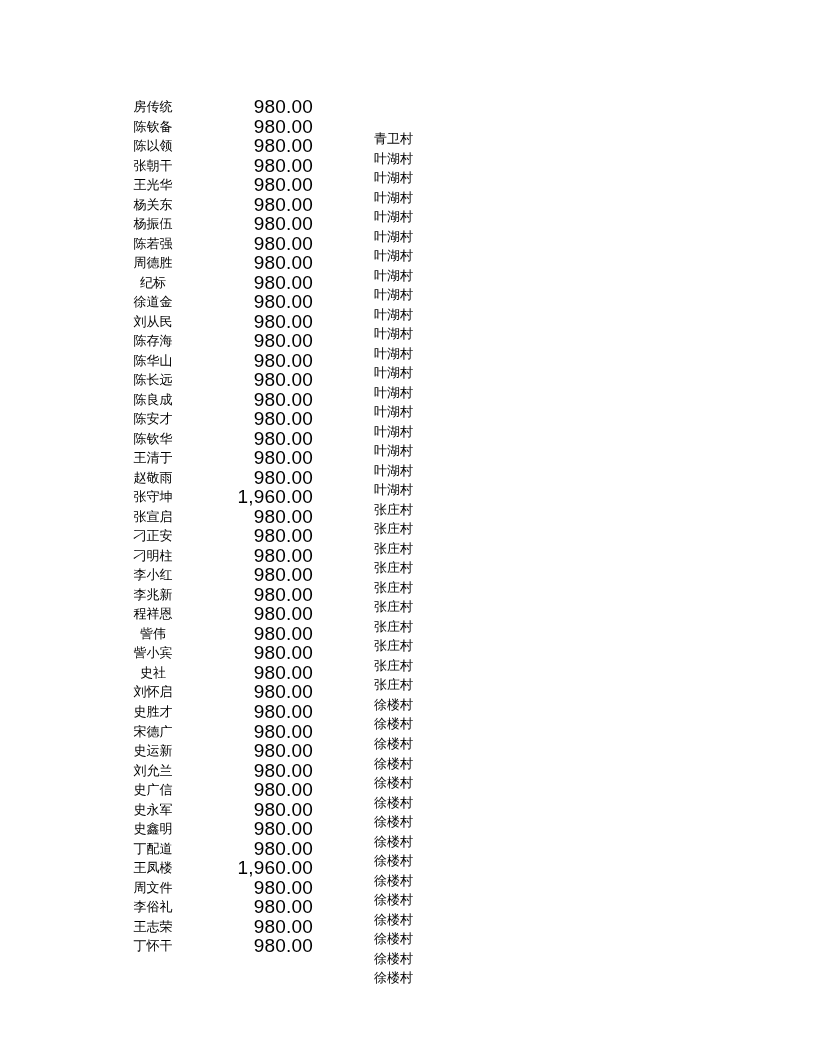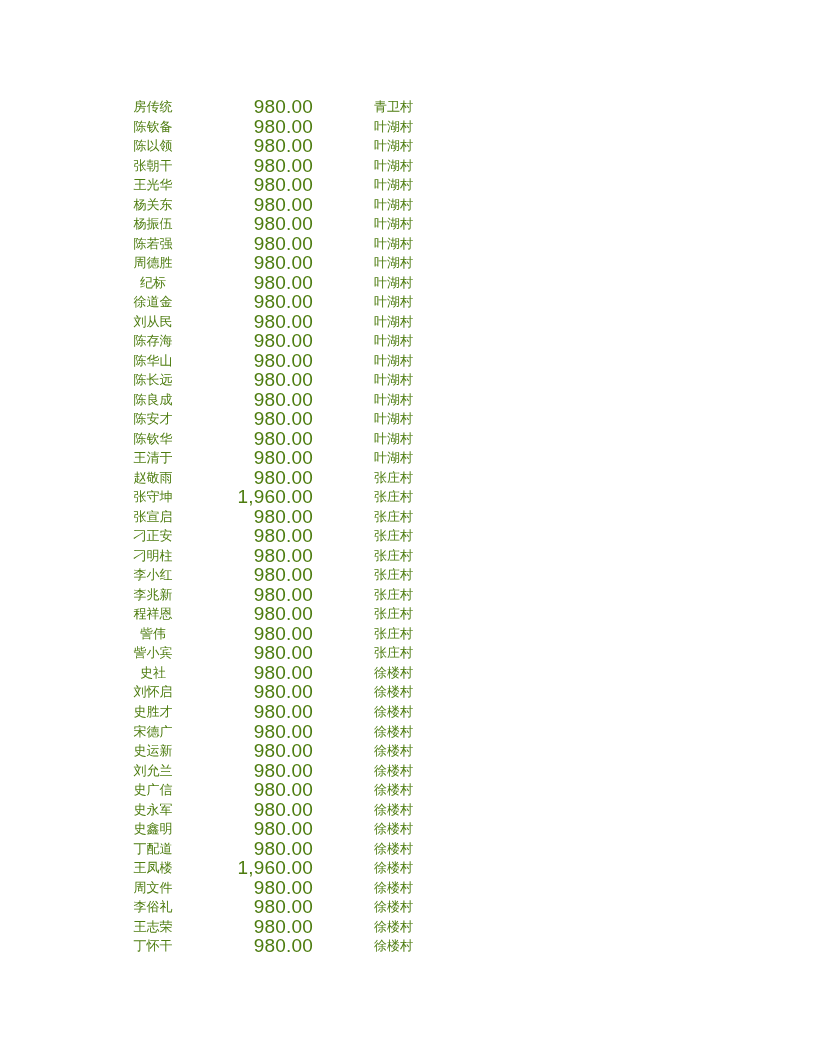--- a/index.html
+++ b/index.html
@@ -7,21 +7,21 @@
     padding: 0;
     background: #ffffff;
   }
   .page {
     position: relative;
     width: 732px;
     height: 1056px;
     background: #ffffff;
     overflow: hidden;
     font-family: "Liberation Sans", "DejaVu Sans", sans-serif;
-    color: #4d7c0f;
+    color: #000000;
   }
   .rows {
     position: absolute;
     top: 97px;
     left: 0;
     width: 816px;
   }
   .row {
     position: relative;
     height: 19.53px;
@@ -42,20 +42,21 @@
   .amount {
     left: 200px;
     width: 113px;
     text-align: right;
     font-size: 19px;
     letter-spacing: 0.2px;
   }
   .village {
     left: 374px;
     text-align: left;
+    margin-top: 32px;
   }
 </style>
 </head>
 <body>
 
 <div class="page">
   <div class="rows" id="rows">
   <div class="row">
     <span class="cell name">房传统</span>
     <span class="cell amount">980.00</span>

